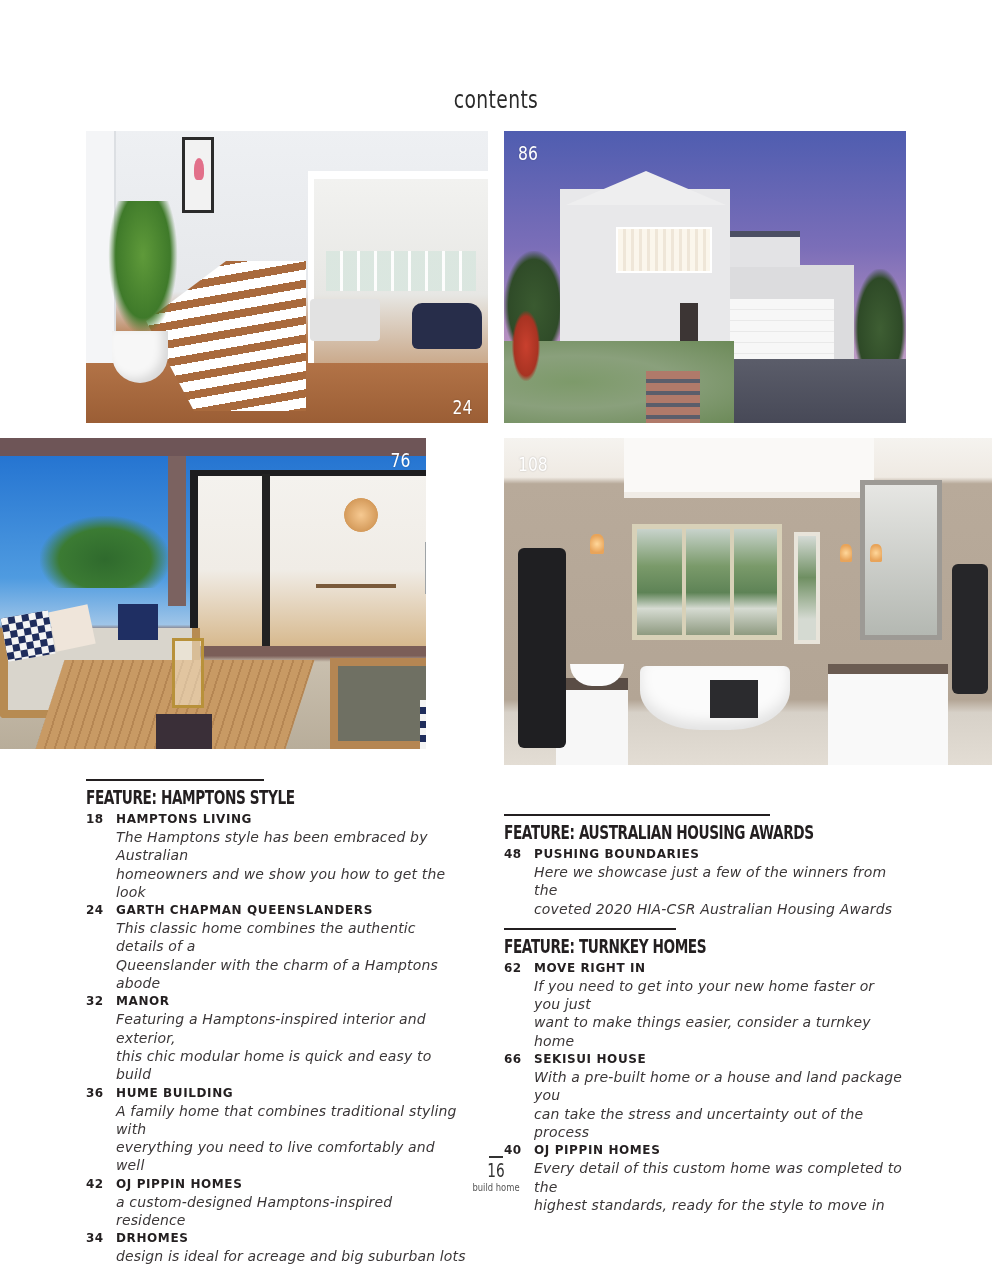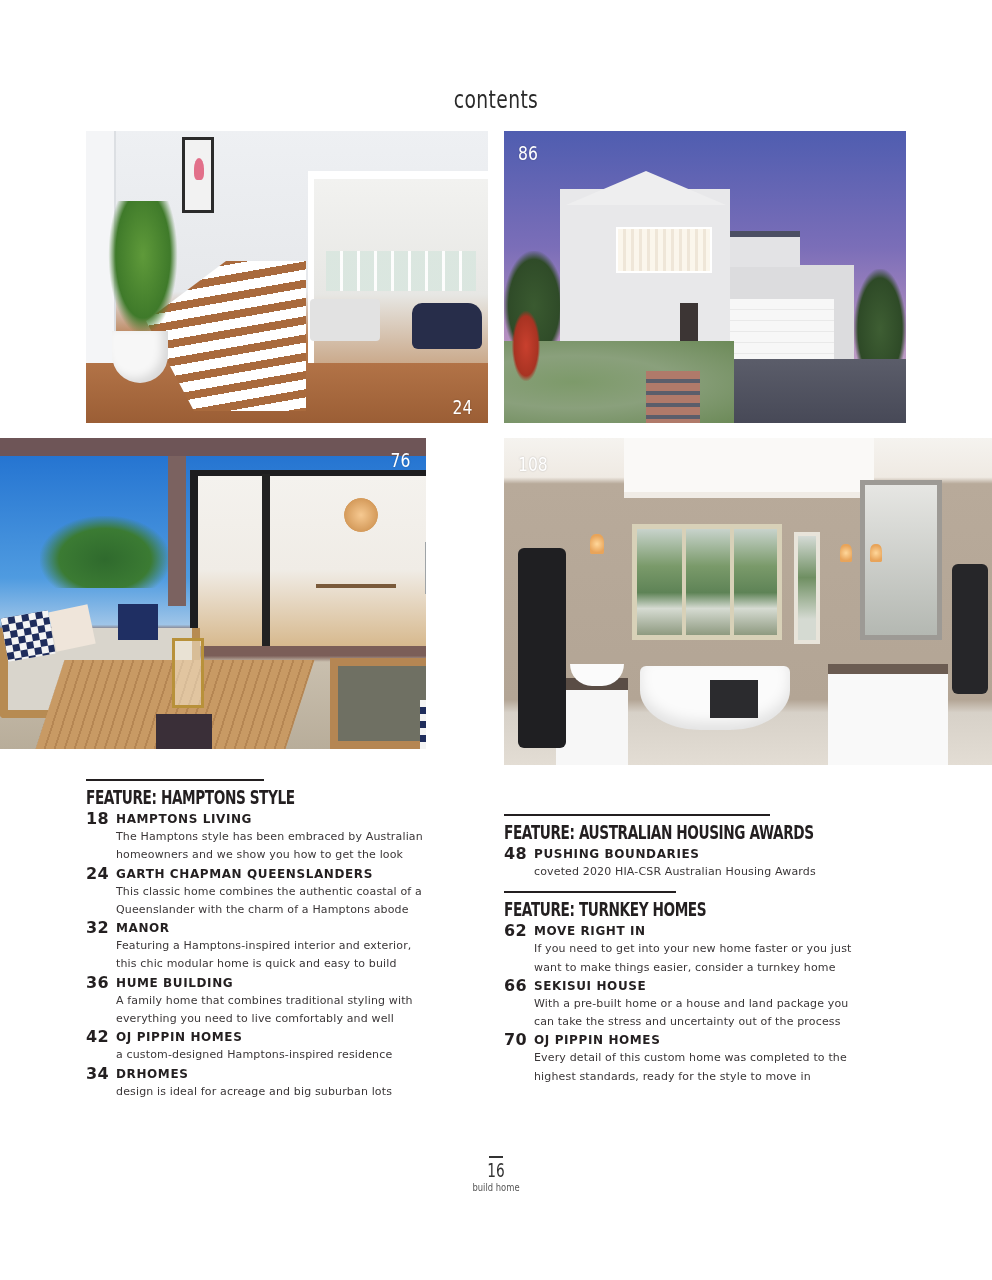--- a/index.html
+++ b/index.html
@@ -108,25 +108,25 @@
     font-family: "DejaVu Sans", sans-serif; font-weight: bold; font-size: 19px;
     letter-spacing: -0.6px; white-space: nowrap; color: #231f20;
     transform: scaleX(0.72); transform-origin: left center; line-height: 26px; margin-bottom: 0px;
   }
   #col-left .section-rule { width: 178px; }
   #sec-awards .section-rule { width: 266px; }
   #sec-turnkey .section-rule { width: 172px; }
 
   .entry { display: flex; }
   .entry .num {
-    width: 30px; flex: 0 0 30px; font-weight: bold; font-size: 16px; line-height: 18px; color: #231f20; letter-spacing: 0.4px;
+    width: 30px; flex: 0 0 30px; font-weight: bold; font-size: 12px; line-height: 18px; color: #231f20; letter-spacing: 0.4px;
   }
   .entry .body { flex: 1; }
   .entry .title { font-weight: bold; font-size: 12px; line-height: 18px; letter-spacing: 0.6px; color: #231f20; }
-  .entry .desc { font-size: 11px; line-height: 18.3px; color: #3a3637; letter-spacing: 0.15px; }
+  .entry .desc { font-size: 14px; line-height: 18.3px; color: #3a3637; letter-spacing: 0.15px; font-style: italic; }
 
   #sec-turnkey { margin-top: 4px; }
 
   .footer { position: absolute; left: 0; width: 992px; top: 1156px; text-align: center; }
   .footer-rule { width: 14px; height: 2px; background: #333; margin: 0 auto 2px; }
   .footer-page { font-size: 19px; color: #333; transform: scaleX(0.72); line-height: 20px; }
   .footer-mag { font-size: 10.5px; color: #555; transform: scaleX(0.8); line-height: 14px; }
 </style>
 </head>
 <body>
@@ -215,21 +215,21 @@
       <div class="body">
         <div class="title">HAMPTONS LIVING</div>
         <div class="desc">The Hamptons style has been embraced by Australian</div>
         <div class="desc">homeowners and we show you how to get the look</div>
       </div>
     </div>
     <div class="entry">
       <span class="num">24</span>
       <div class="body">
         <div class="title">GARTH CHAPMAN QUEENSLANDERS</div>
-        <div class="desc">This classic home combines the authentic coastal of a</div>
+        <div class="desc">This classic home combines the authentic details of a</div>
         <div class="desc">Queenslander with the charm of a Hamptons abode</div>
       </div>
     </div>
     <div class="entry">
       <span class="num">32</span>
       <div class="body">
         <div class="title">MANOR</div>
         <div class="desc">Featuring a Hamptons-inspired interior and exterior,</div>
         <div class="desc">this chic modular home is quick and easy to build</div>
       </div>
@@ -261,20 +261,21 @@
 
 <div class="col" id="col-right">
   <div class="section" id="sec-awards">
     <div class="section-rule"></div>
     <h2 class="section-title">FEATURE: AUSTRALIAN HOUSING AWARDS</h2>
 
     <div class="entry">
       <span class="num">48</span>
       <div class="body">
         <div class="title">PUSHING BOUNDARIES</div>
+        <div class="desc">Here we showcase just a few of the winners from the</div>
         <div class="desc">coveted 2020 HIA-CSR Australian Housing Awards</div>
       </div>
     </div>
   </div>
 
   <div class="section" id="sec-turnkey">
     <div class="section-rule"></div>
     <h2 class="section-title">FEATURE: TURNKEY HOMES</h2>
 
     <div class="entry">
@@ -287,21 +288,21 @@
     </div>
     <div class="entry">
       <span class="num">66</span>
       <div class="body">
         <div class="title">SEKISUI HOUSE</div>
         <div class="desc">With a pre-built home or a house and land package you</div>
         <div class="desc">can take the stress and uncertainty out of the process</div>
       </div>
     </div>
     <div class="entry">
-      <span class="num">70</span>
+      <span class="num">40</span>
       <div class="body">
         <div class="title">OJ PIPPIN HOMES</div>
         <div class="desc">Every detail of this custom home was completed to the</div>
         <div class="desc">highest standards, ready for the style to move in</div>
       </div>
     </div>
   </div>
 </div>
 
 <div class="footer">

